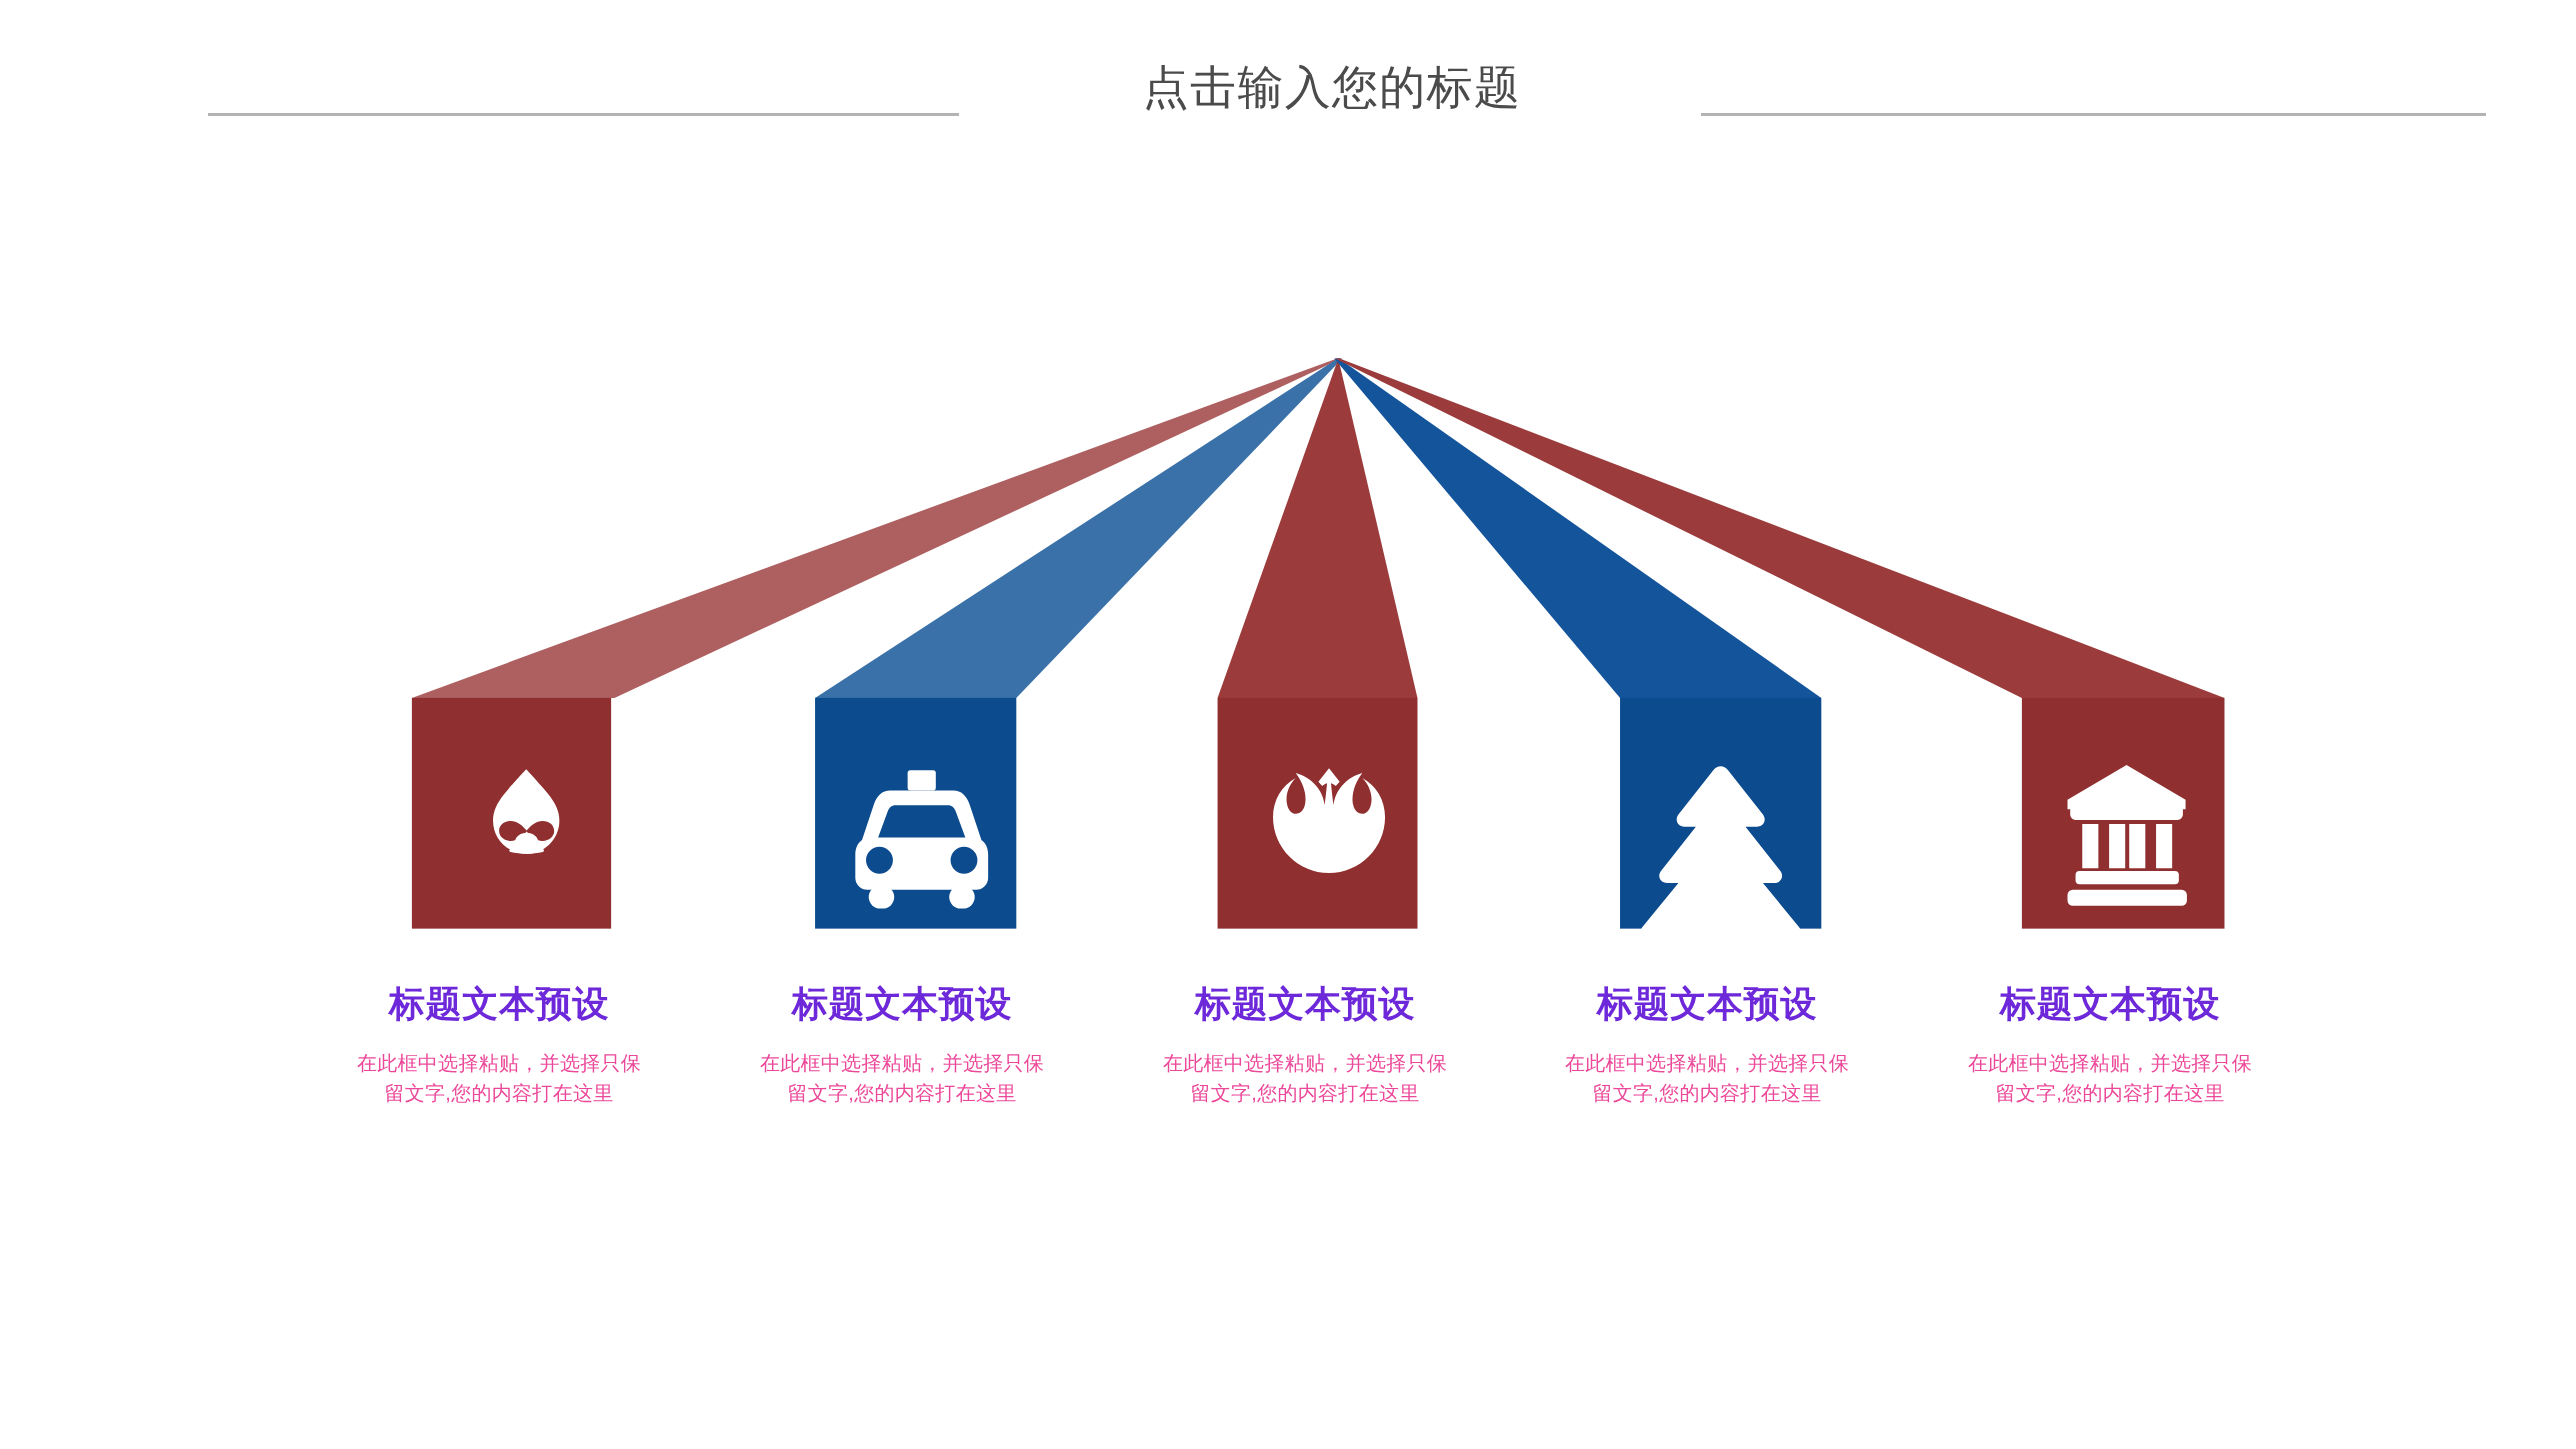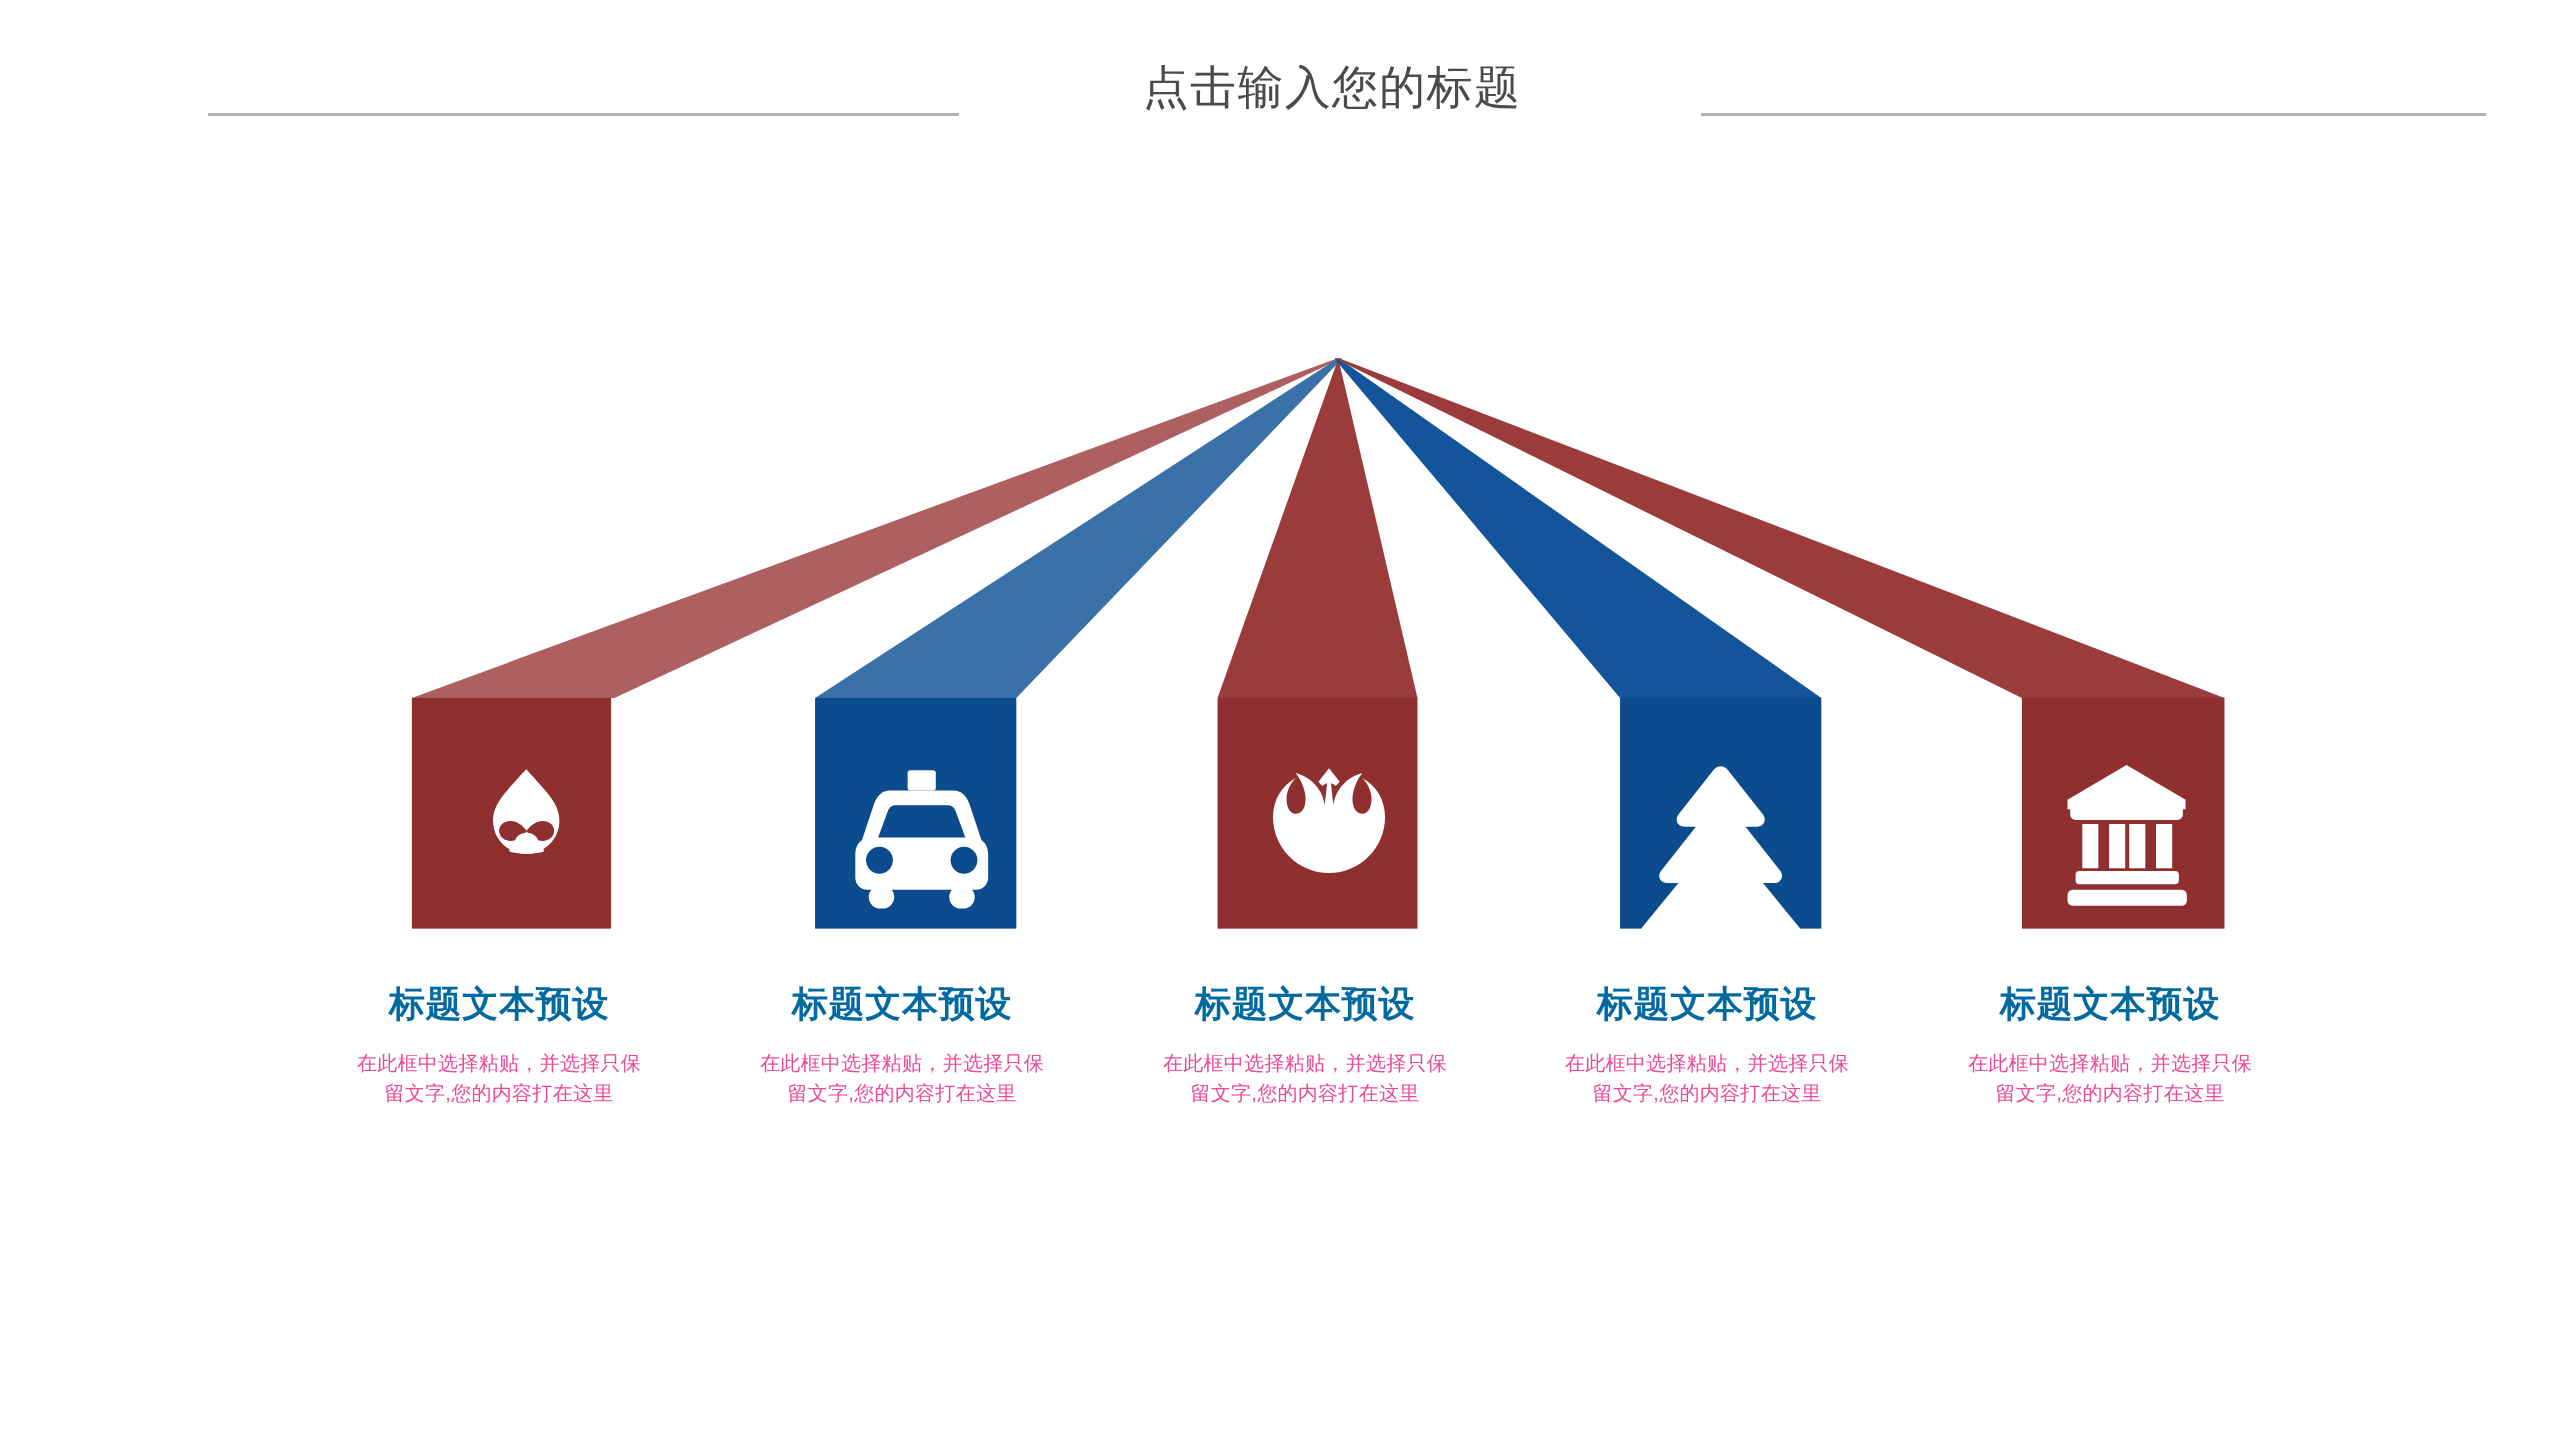--- a/index.html
+++ b/index.html
@@ -21,21 +21,21 @@
   }
 
   
   .fan { position:absolute; left:0; top:0; width:2576px; height:953px; }
   .fan svg { display:block; width:2576px; height:953px; }
 
   
   .captions { position:absolute; left:0; top:986px; width:2576px; height:282px; }
   .caption { position:absolute; top:0; width:376px; text-align:center; }
   .caption-title {
-    font-size:36px; font-weight:bold; color:#0369a1;
+    font-size:36px; font-weight:bold; color:#6d28d9;
     line-height:1.0; letter-spacing:0.7px; white-space:nowrap;
   }
   .caption-body {
     margin-top:25.5px; font-size:20px; color:#ec4899;
     line-height:1.52; letter-spacing:0.3px;
     padding:0 44px;
   }
   .c1 { left:311px; }
   .c2 { left:714px; }
   .c3 { left:1117px; }

